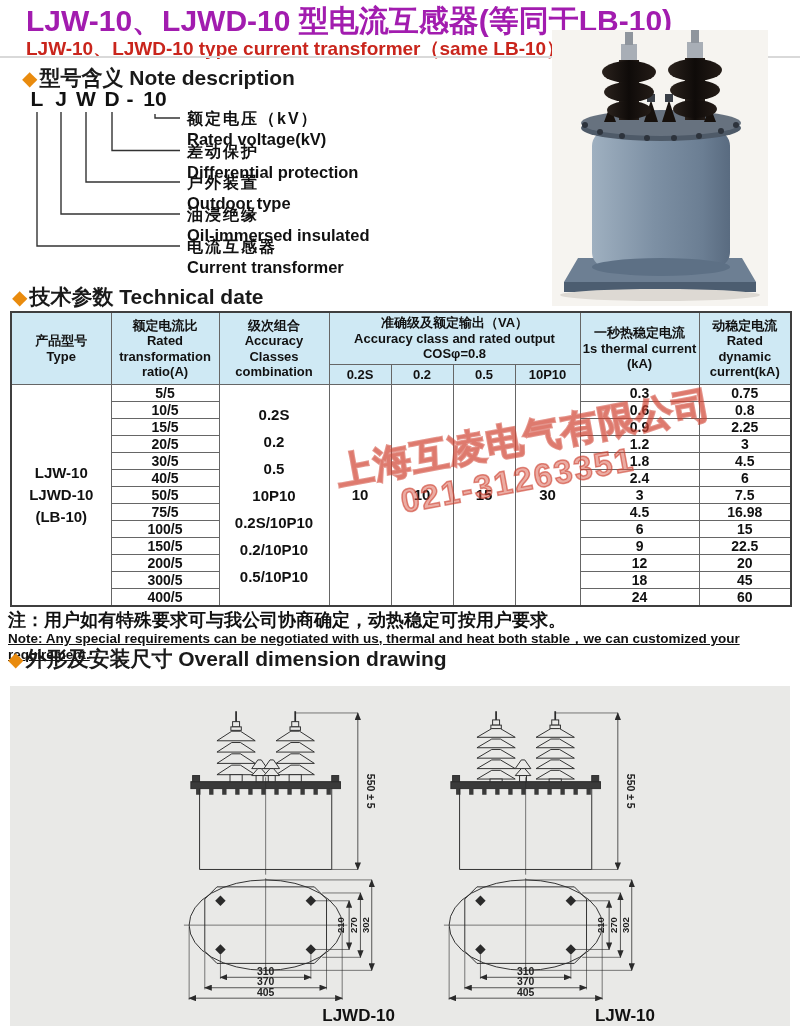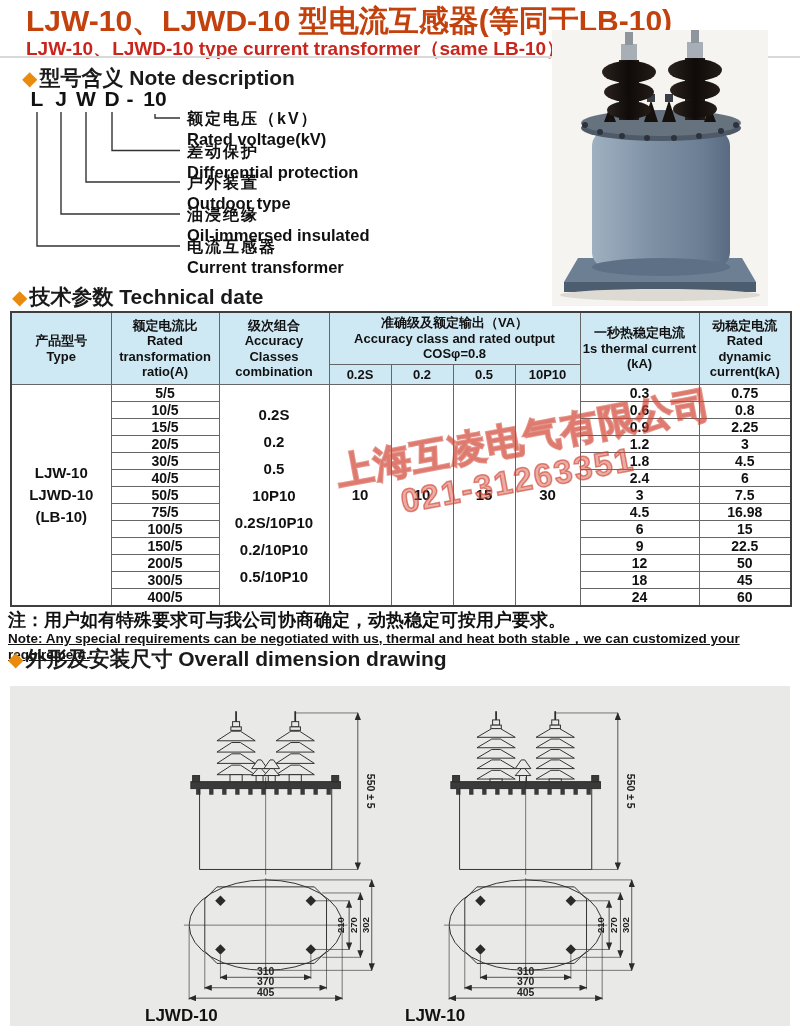--- a/index.html
+++ b/index.html
@@ -2,21 +2,21 @@
 <html><head>
 <meta charset="utf-8">
 <style>
   html,body{margin:0;padding:0;background:#fff;}
   .page{position:relative;width:800px;height:1036px;background:#fff;overflow:hidden;
         font-family:"Liberation Sans","DejaVu Sans",sans-serif;color:#111;}
   .pre{white-space:pre-line;}
 
   
   .title-block{position:absolute;left:26px;top:4px;}
-  .title-cn{font-size:30px;font-weight:bold;color:#c2410c;line-height:1.1;letter-spacing:0px;}
+  .title-cn{font-size:30px;font-weight:bold;color:#a21caf;line-height:1.1;letter-spacing:0px;}
   .title-en{font-size:19px;font-weight:bold;color:#c9251c;line-height:1.2;margin-top:1px;}
   .top-rule{position:absolute;left:0;top:56px;width:800px;height:2px;background:#d9d9d9;}
 
   
   .sec-head{position:absolute;font-size:21px;font-weight:bold;color:#1a1a1a;white-space:nowrap;}
   .diamond{color:#e98b0e;font-size:20px;margin-right:2px;}
 
   
   .type-diagram{position:absolute;left:20px;top:90px;}
   .type-diagram text{font-family:"Liberation Sans","DejaVu Sans",sans-serif;fill:#111;}
@@ -47,21 +47,21 @@
        -webkit-text-stroke:1.5px rgba(205,62,45,0.6);}
 
   
   .notes{position:absolute;left:8px;top:610px;width:786px;}
   .note-cn{font-size:18px;font-weight:bold;line-height:1.15;}
   .note-en{font-size:13.5px;font-weight:bold;line-height:1.2;text-decoration:underline;}
 
   
   .panel{position:absolute;left:10px;top:686px;width:780px;height:340px;background:#e9e9e7;
          display:flex;justify-content:center;gap:10px;}
-  .unit{width:250px;display:flex;flex-direction:column;align-items:flex-start;padding-top:20px;}
+  .unit{width:250px;display:flex;flex-direction:column;align-items:flex-end;padding-top:20px;}
   .unit svg{display:block;}
   .unit-label{font-size:17px;font-weight:bold;margin-top:0px;}
   .draw text{font-family:"Liberation Sans","DejaVu Sans",sans-serif;font-weight:bold;fill:#222;}
   .dim{font-size:12px;}
   .dimv{font-size:11px;}
 </style>
 </head>
 <body>
 
 <div class="page">
@@ -278,21 +278,21 @@
           <td>15</td>
         </tr>
         <tr>
           <td>150/5</td>
           <td>9</td>
           <td>22.5</td>
         </tr>
         <tr>
           <td>200/5</td>
           <td>12</td>
-          <td>50</td>
+          <td>20</td>
         </tr>
         <tr>
           <td>300/5</td>
           <td>18</td>
           <td>45</td>
         </tr>
         <tr>
           <td>400/5</td>
           <td>24</td>
           <td>60</td>

